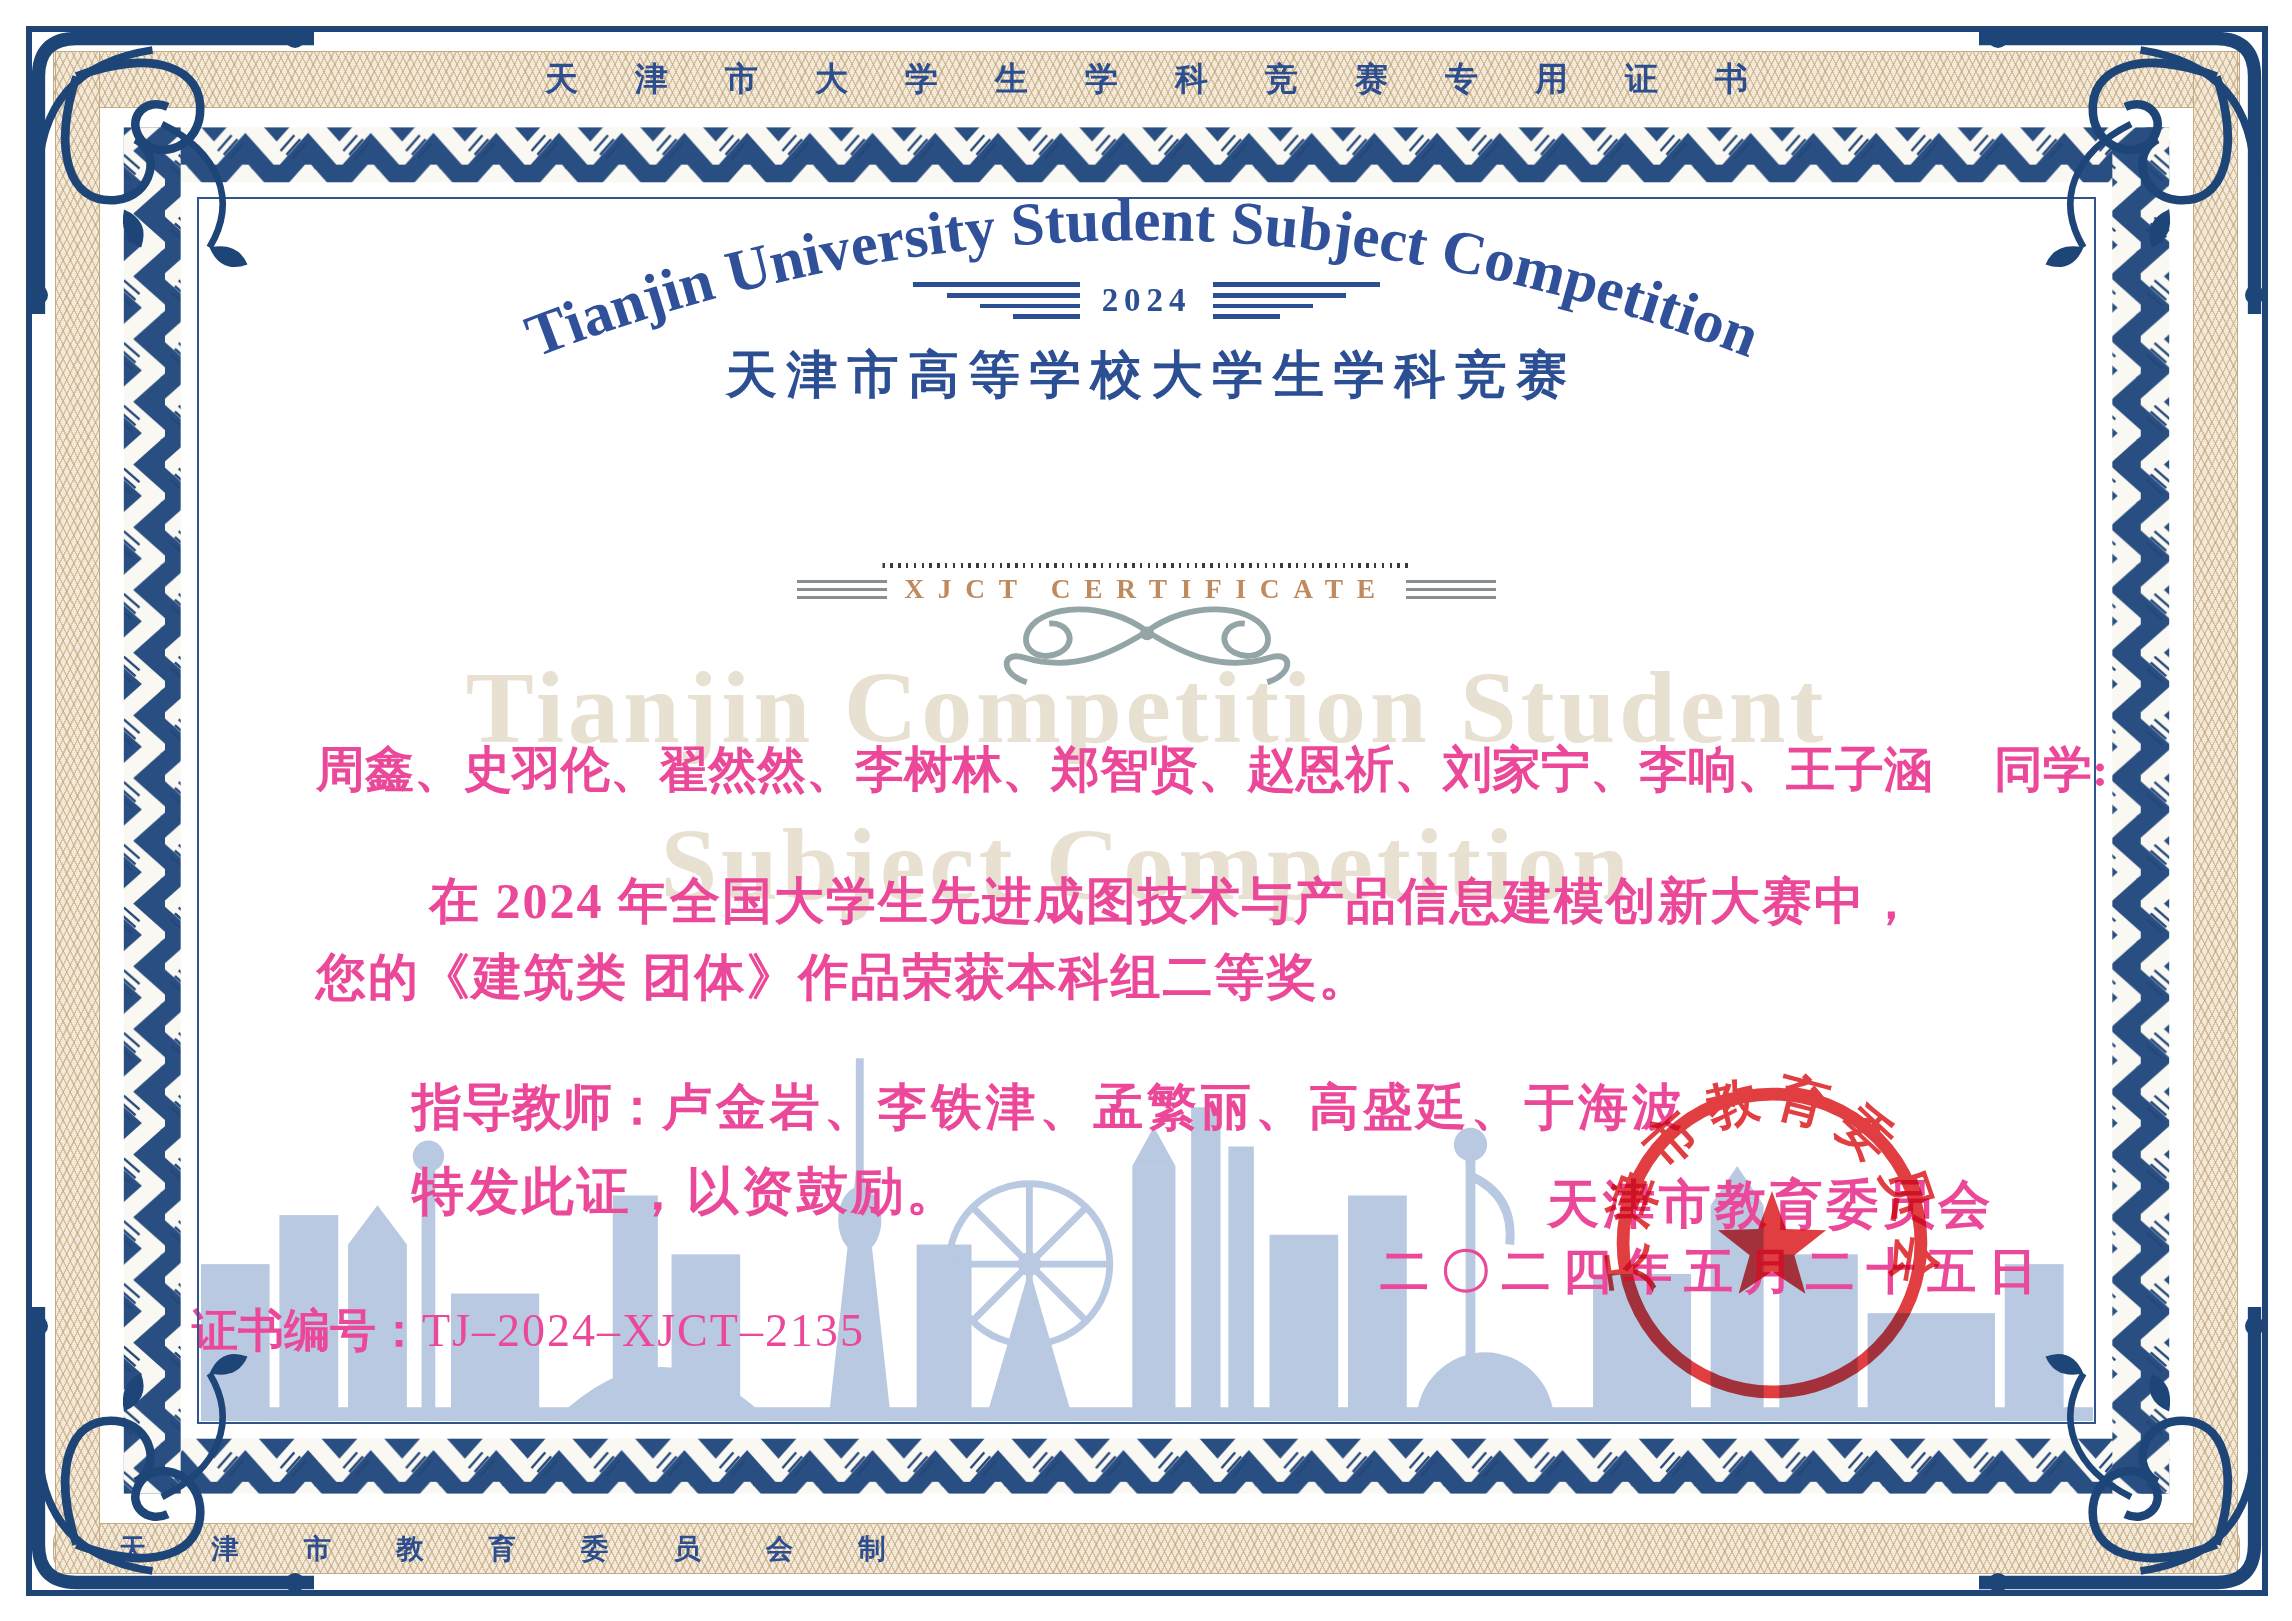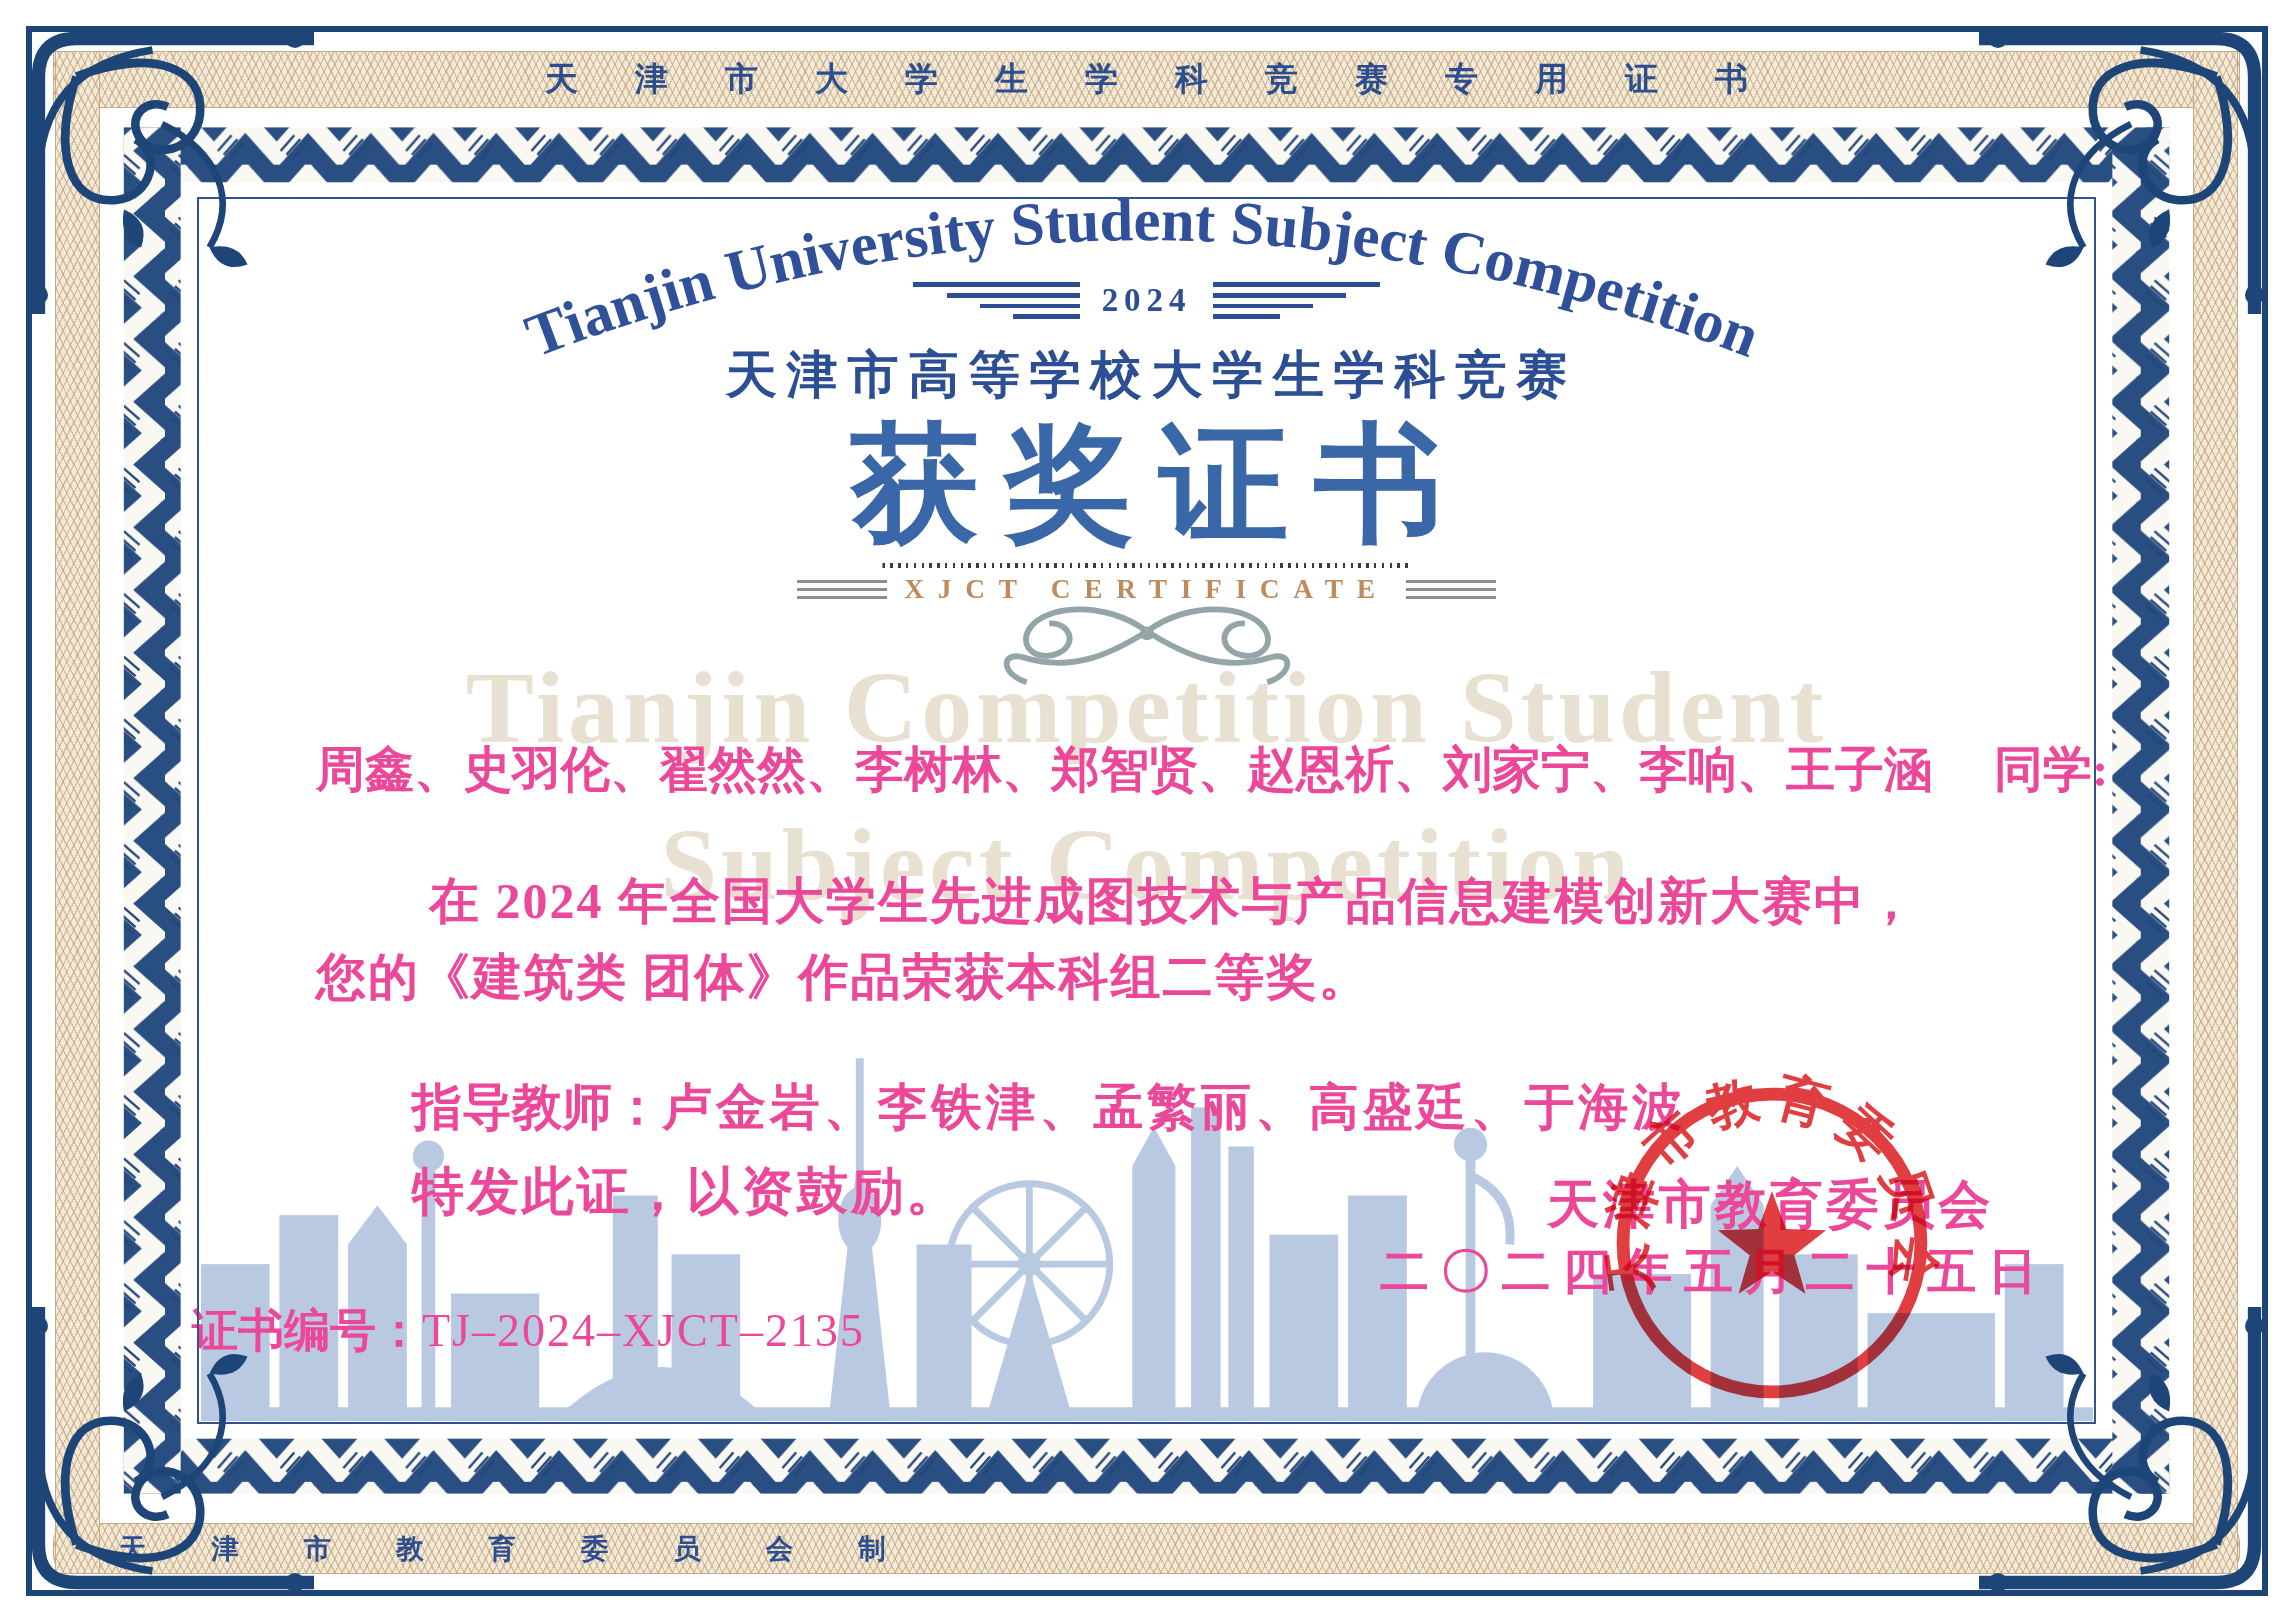--- a/index.html
+++ b/index.html
@@ -235,21 +235,20 @@
     <div class="year">2024</div>
     <div class="speed rgt">
       <span></span>
         <span></span>
         <span></span>
         <span></span>
     </div>
   </div>
 
   <div class="cn-title">天津市高等学校大学生学科竞赛</div>
-  <div class="award-title">获奖证书</div>
   <div class="dotted"></div>
 
   <div class="award-sub-row">
     <div class="flank">
         <span></span>
         <span></span>
         <span></span>
       </div>
     <div class="award-sub">XJCT CERTIFICATE</div>
     <div class="flank">

